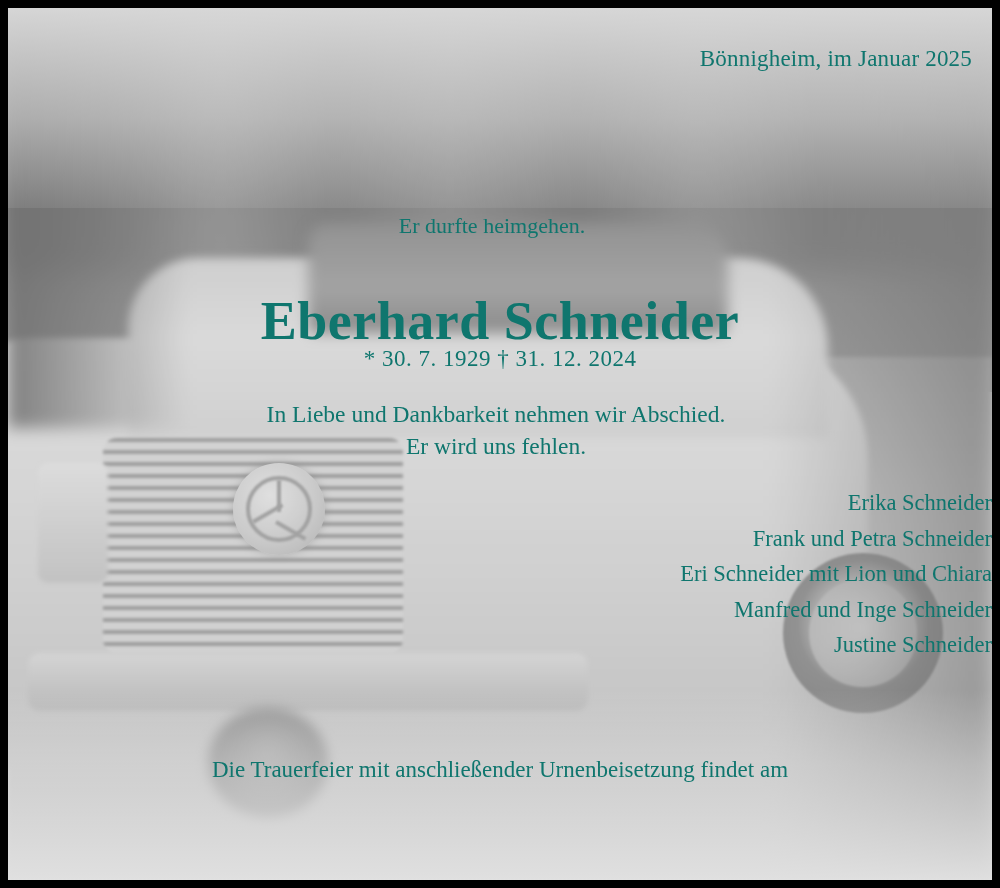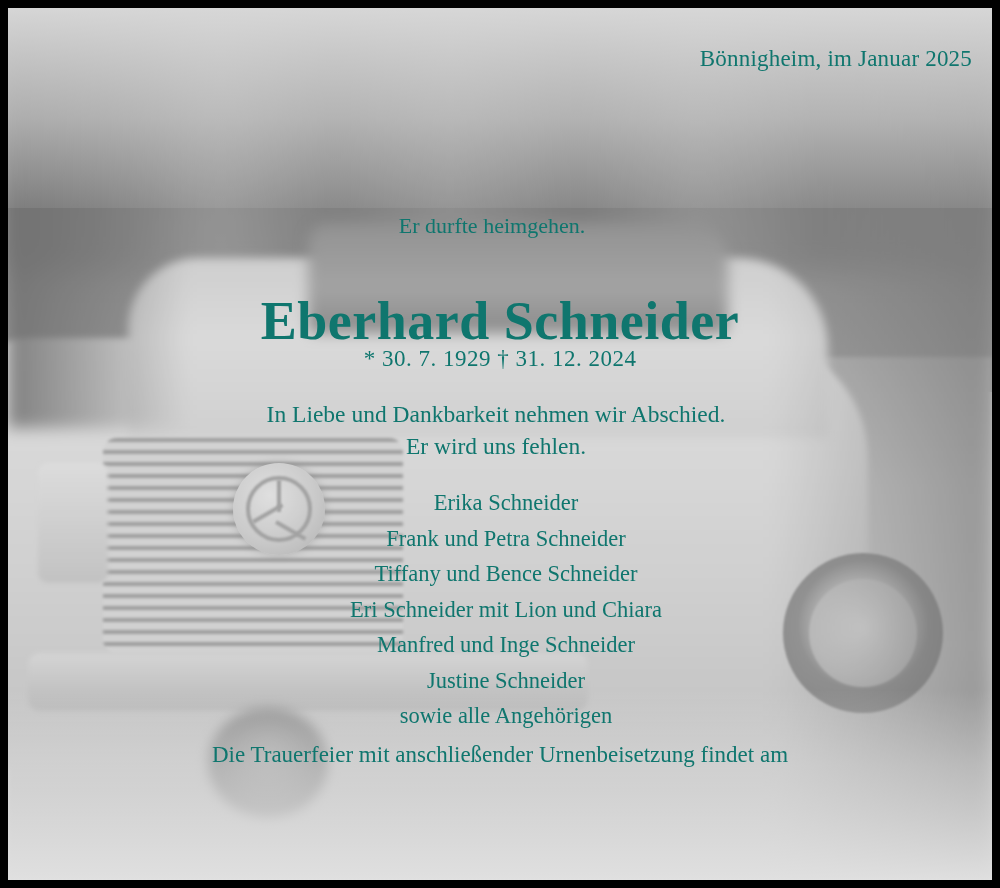--- a/index.html
+++ b/index.html
@@ -264,26 +264,27 @@
     top: 390px;
     font-size: 23.5px;
     line-height: 32px;
   }
   .mourners {
     position: absolute;
     left: 12px; right: 0;
     top: 477px;
     font-size: 22.5px;
     line-height: 35.5px;
+    text-align: right;
   }
   .mourners div { white-space: nowrap; }
   .footer {
     position: absolute;
     left: 0; right: 0;
-    top: 730px;
+    top: 745px;
     font-size: 23px;
     line-height: 34px;
   }
 </style>
 </head>
 <body>
 
 <div class="page">
   <div class="canvas">
 
@@ -323,25 +324,23 @@
       <div class="dates">* 30. 7. 1929   † 31. 12. 2024</div>
 
       <div class="message">
         <div>In Liebe und Dankbarkeit nehmen wir Abschied.</div>
         <div>Er wird uns fehlen.</div>
       </div>
 
       <div class="mourners">
         <div>Erika Schneider</div>
         <div>Frank und Petra Schneider</div>
-        <div>Tiffany und Bence Schneider</div>
         <div>Eri Schneider mit Lion und Chiara</div>
         <div>Manfred und Inge Schneider</div>
         <div>Justine Schneider</div>
-        <div>sowie alle Angehörigen</div>
       </div>
 
       <div class="footer">
         <div>Die Trauerfeier mit anschließender Urnenbeisetzung findet am</div>
       </div>
 
     </div>
   </div>
 </div>
 

